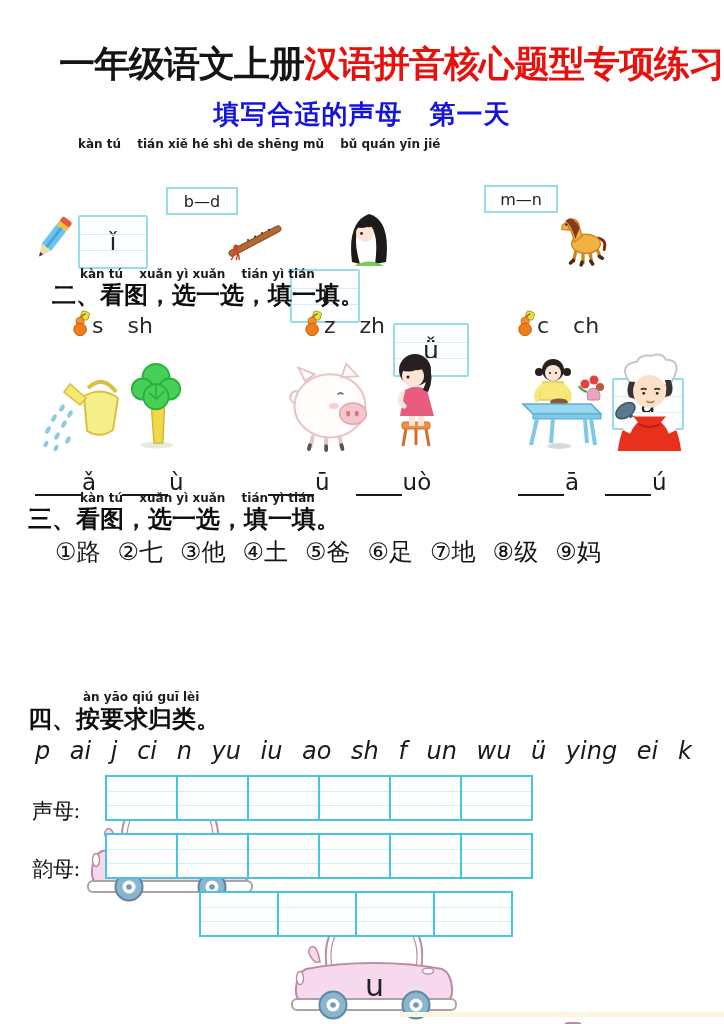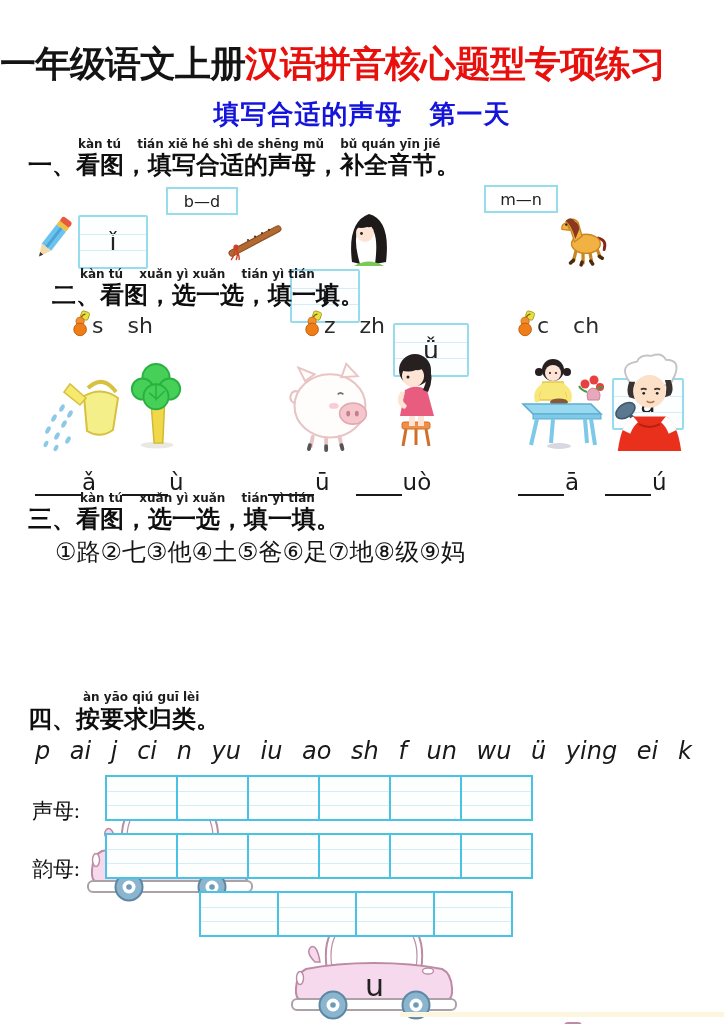--- a/index.html
+++ b/index.html
@@ -2,21 +2,21 @@
 <html><head>
 <meta charset="utf-8">
 <style>
   html,body{margin:0;padding:0;background:#ffffff;}
   .page{position:relative;width:724px;height:1024px;background:#ffffff;overflow:hidden;
         font-family:"Liberation Serif","DejaVu Serif",serif;color:#141414;}
   .abs{position:absolute;}
   svg{overflow:visible;display:block;}
 
   
-  .title{top:40px;left:0;width:724px;text-align:left;font-size:36px;font-weight:bold;letter-spacing:-1px;white-space:nowrap;}
+  .title{top:40px;left:0;width:724px;text-align:right;font-size:36px;font-weight:bold;letter-spacing:-1px;white-space:nowrap;}
   .title .red{color:#e8100c;}
   .subtitle{top:97px;left:0;width:724px;text-align:center;font-size:26px;font-weight:bold;color:#1414dc;letter-spacing:1px;}
   .pinyin-line{font-family:"DejaVu Sans",sans-serif;font-size:12px;font-weight:bold;color:#1c1c1c;white-space:nowrap;}
   .sec-head{font-size:24px;font-weight:bold;color:#0e0e0e;white-space:nowrap;}
 
   
   .pybox{border:2px solid #97dcec;border-radius:2px;background:#fdfeff;position:relative;
          display:flex;align-items:center;justify-content:center;
          font-family:"DejaVu Sans",sans-serif;font-size:25px;color:#222;}
   .pybox::before,.pybox::after{content:'';position:absolute;left:0;right:0;height:1px;background:#d6edf5;}
@@ -30,21 +30,21 @@
   .choice{display:flex;align-items:flex-end;}
   .choice .opt{font-family:"DejaVu Sans",sans-serif;font-size:22px;color:#2a2a2a;line-height:1;}
 
   
   .blank-group{display:flex;align-items:flex-end;}
   .blankline{width:46px;height:26px;border-bottom:2px solid #1a1a1a;}
   .btail{font-family:"DejaVu Sans",sans-serif;font-size:23px;line-height:1;padding:0 0 2px 1px;color:#1a1a1a;}
   .bgap{width:26px;}
 
   
-  .words{display:flex;font-size:24px;color:#151515;
+  .words{display:flex;gap:17px;font-size:24px;color:#151515;
          font-family:"DejaVu Sans","Liberation Serif",serif;white-space:nowrap;}
   .car{width:175px;height:118px;position:relative;}
   .car-letter{position:absolute;left:0;top:64px;width:100%;text-align:center;
               font-family:"DejaVu Sans",sans-serif;font-size:30px;color:#222;}
 
   
   .letters-row{display:flex;justify-content:space-between;width:657px;
                font-family:"DejaVu Sans",sans-serif;font-style:italic;font-size:24px;color:#1a1a1a;}
   .wgrid{display:flex;border:2px solid #49c3e4;background:#fdffff;}
   .gcell{width:69px;height:42px;border-right:2px solid #49c3e4;position:relative;}
@@ -60,21 +60,20 @@
 </style>
 </head>
 <body>
 
 <div class="page">
 
   <div class="abs title"><span>一年级语文上册</span><span class="red">汉语拼音核心题型专项练习</span></div>
   <div class="abs subtitle">填写合适的声母　第一天</div>
 
   <div class="abs pinyin-line" style="top:136px;left:78px;">kàn  tú　 tián xiě hé  shì  de shēng mǔ　  bǔ quán yīn  jié</div>
-  <div class="abs sec-head" style="top:149px;left:28px;">一、看图，填写合适的声母，补全音节。</div>
 
   <div class="abs pill" style="top:187px;left:166px;width:68px;height:24px;">b—d</div>
   <div class="abs pill" style="top:185px;left:484px;width:70px;height:24px;">m—n</div>
 
   <div class="abs" style="top:212px;left:30px;">
     <svg width="44" height="56" viewBox="0 0 44 56">
       <g transform="rotate(38 22 28)">
         <rect x="16" y="2" width="12" height="7" rx="3" fill="#e85a40"></rect>
         <rect x="16" y="8" width="12" height="5" fill="#f0c040"></rect>
         <rect x="16" y="13" width="12" height="24" fill="#6cc4ee"></rect>

